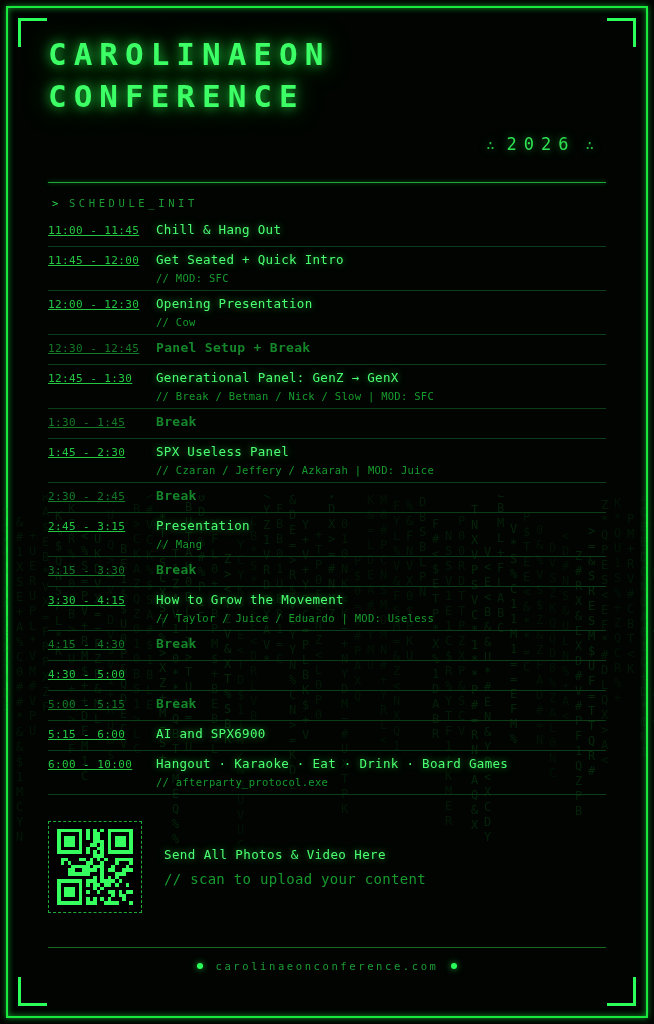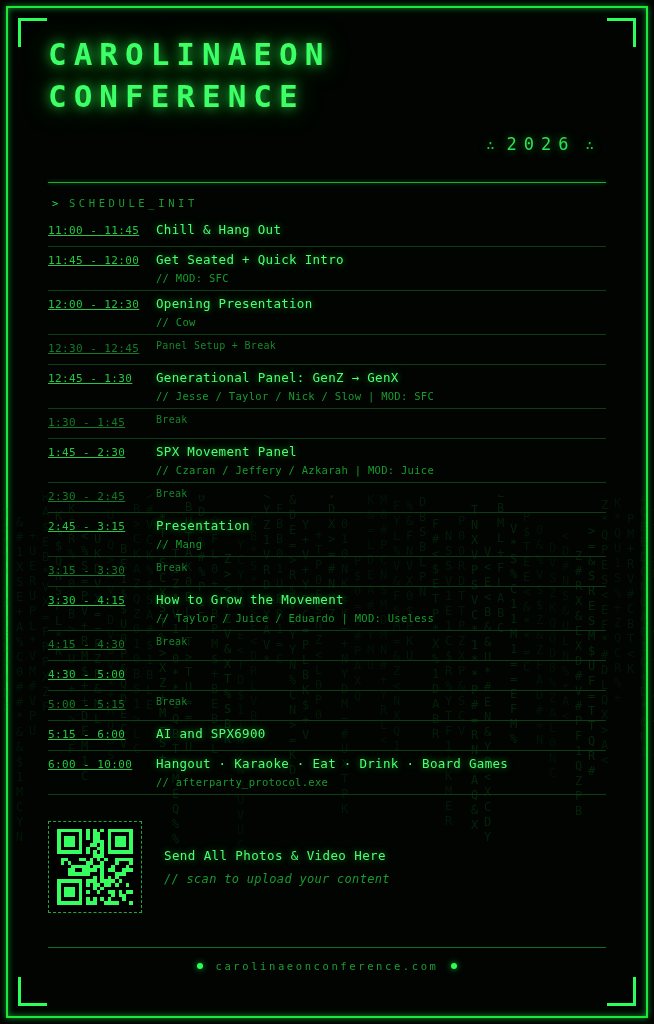--- a/index.html
+++ b/index.html
@@ -140,21 +140,22 @@
   .row .body { flex: 1 1 auto; }
   .row .label {
     font-size: 12.5px;
     letter-spacing: 0.3px;
     color: #4bff72;
     text-shadow: 0 0 7px #1aa030;
   }
   .row.break .label {
     color: #15862a;
     text-shadow: none;
-    font-size: 10px;
+    font-size: 13px;
+    font-weight: bold;
   }
   .row .note {
     margin-top: 5px;
     font-size: 10.5px;
     letter-spacing: 0.3px;
     color: #179b2e;
   }
 
   
   .qr-block {
@@ -185,24 +186,23 @@
   .qr i.on { background: #35ff5e; }
   .qr-text { margin-left: 22px; }
   .qr-text .headline {
     font-size: 12.5px;
     color: #4bff72;
     letter-spacing: 0.4px;
     text-shadow: 0 0 7px #1aa030;
   }
   .qr-text .sub {
     margin-top: 9px;
-    font-size: 12px;
+    font-size: 14px;
     color: #179b2e;
     letter-spacing: 0.3px;
-    font-style: italic;
   }
 
   
   .footer {
     margin-top: 12px;
     text-align: center;
     font-size: 10.5px;
     letter-spacing: 2.6px;
     color: #1d9e34;
     display: flex;
@@ -1144,33 +1144,33 @@
         <div class="row break">
           <div class="time">12:30 - 12:45</div>
           <div class="body">
             <div class="label">Panel Setup + Break</div>
           </div>
         </div>
         <div class="row">
           <div class="time">12:45 - 1:30</div>
           <div class="body">
             <div class="label">Generational Panel: GenZ → GenX</div>
-            <div class="note">// Jesse / Taylor / Nick / Slow  |  MOD: SFC</div>
+            <div class="note">// Break / Betman / Nick / Slow  |  MOD: SFC</div>
           </div>
         </div>
         <div class="row break">
           <div class="time">1:30 - 1:45</div>
           <div class="body">
             <div class="label">Break</div>
           </div>
         </div>
         <div class="row">
           <div class="time">1:45 - 2:30</div>
           <div class="body">
-            <div class="label">SPX Movement Panel</div>
+            <div class="label">SPX Useless Panel</div>
             <div class="note">// Czaran / Jeffery / Azkarah  |  MOD: Juice</div>
           </div>
         </div>
         <div class="row break">
           <div class="time">2:30 - 2:45</div>
           <div class="body">
             <div class="label">Break</div>
           </div>
         </div>
         <div class="row">

